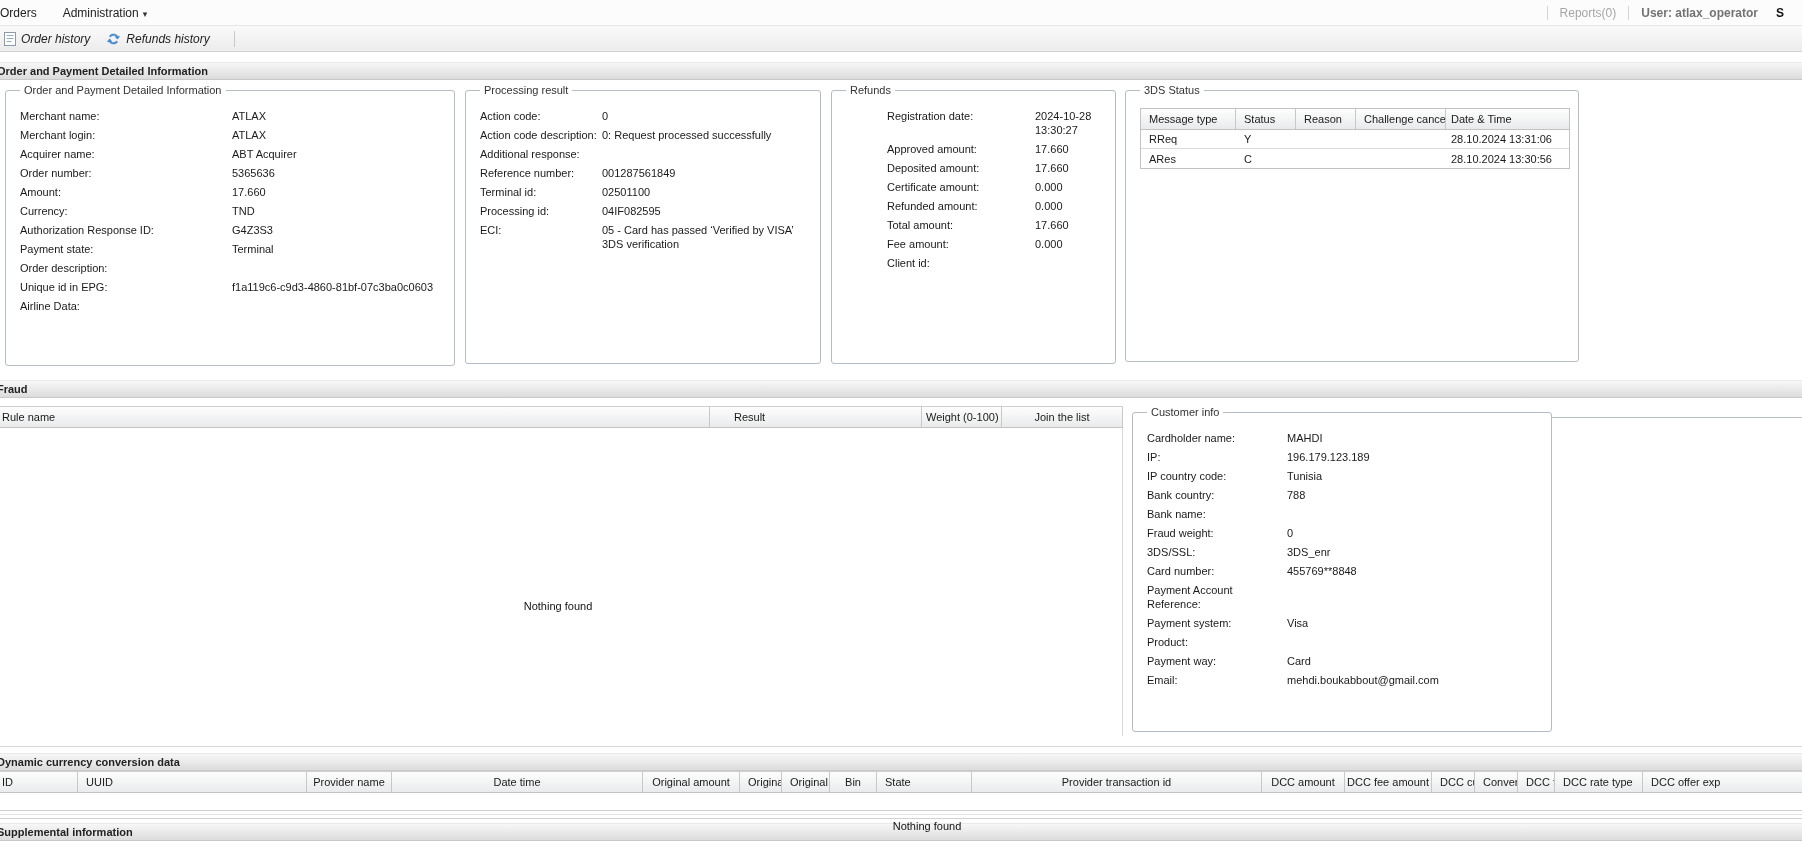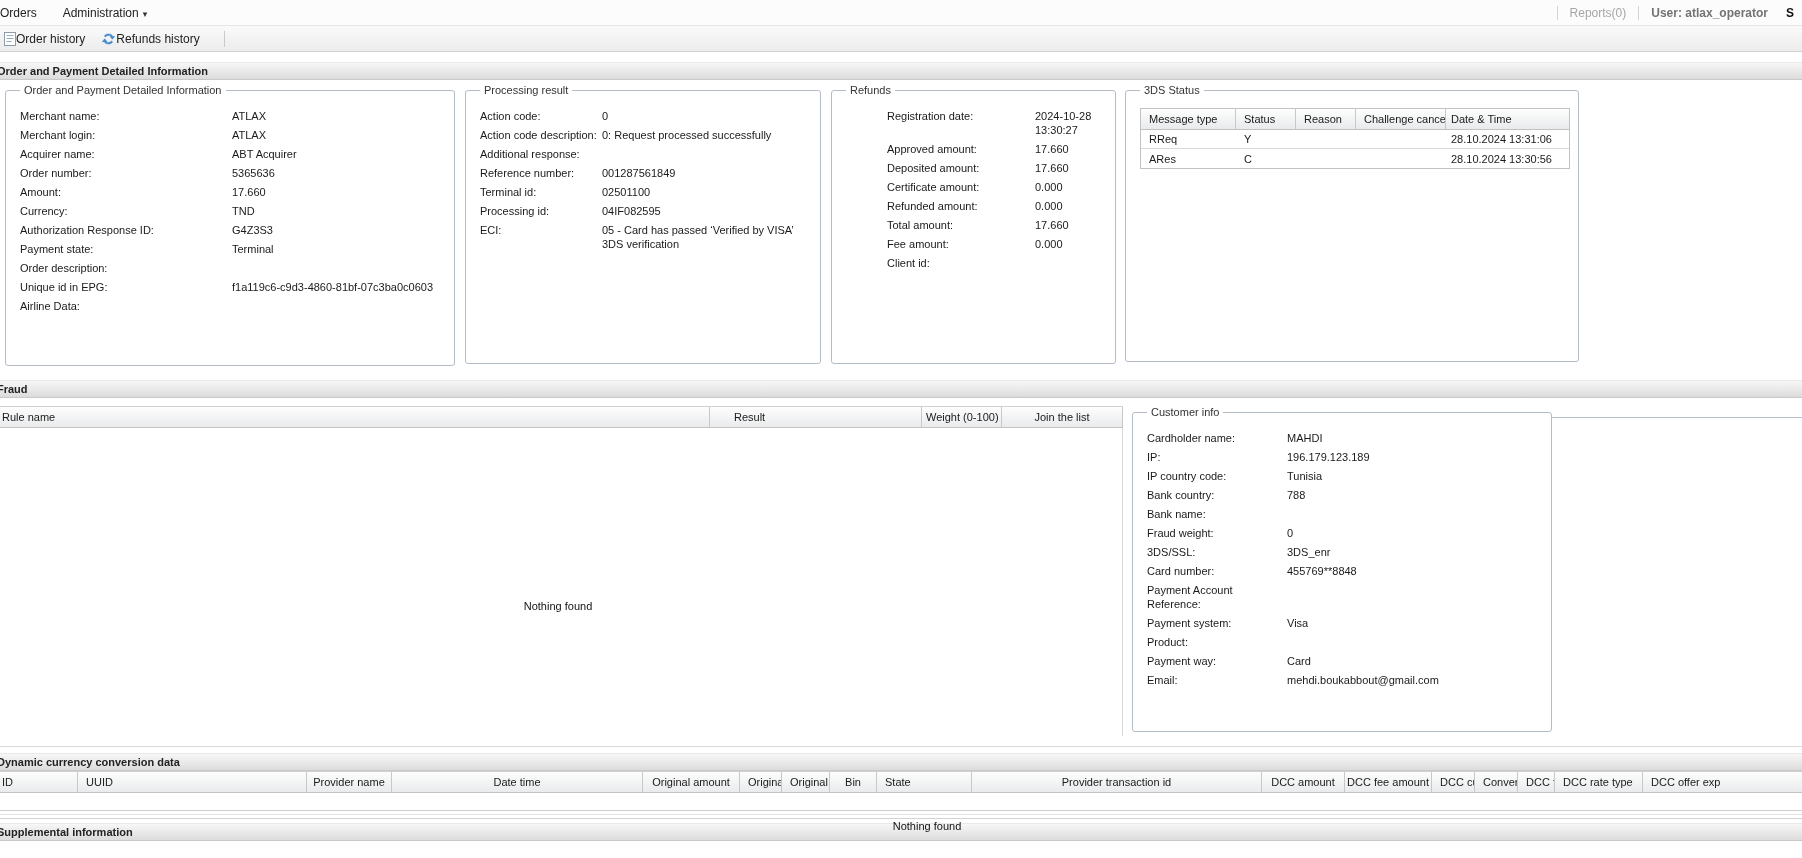--- a/index.html
+++ b/index.html
@@ -8,30 +8,30 @@
     width:1802px; height:858px; overflow:hidden; background:#fff;
     font-family:"Liberation Sans", sans-serif; font-size:11px; color:#1a1a1a;
   }
   .page { position:relative; left:-6px; width:1808px; }
 
   
   .menubar { height:26px; display:flex; align-items:center; padding-left:4px;
     background:#fcfcfc; border-bottom:1px solid #e6e6e6; font-size:12px; }
   .menu-item { padding:4px 10px 4px 2px; margin-right:14px; color:#222; cursor:default; }
   .menu-item .caret { font-size:9px; color:#333; margin-left:4px; }
-  .menubar-right { margin-left:auto; display:flex; align-items:center; padding-right:8px; }
+  .menubar-right { margin-left:auto; display:flex; align-items:center; padding-right:18px; }
   .mb-sep { width:1px; height:14px; background:#d5d5d5; margin:0 12px; }
   .reports { color:#a6a6a6; }
   .userlabel { color:#737373; font-weight:bold; }
   .trunc { color:#111; font-weight:bold; margin-left:18px; white-space:nowrap; }
 
   
   .toolbar { height:26px; display:flex; align-items:center; padding-left:8px;
     background:linear-gradient(#fafafa,#ececec); border-bottom:1px solid #d2d2d2; font-size:12px; }
-  .tool-btn { display:flex; align-items:center; padding:3px 8px 3px 2px; margin-right:6px; color:#222; cursor:pointer; }
+  .tool-btn { display:flex; align-items:center; gap:5px; padding:3px 8px 3px 2px; margin-right:6px; color:#222; cursor:pointer;font-style:italic; }
   .tool-sep { width:1px; height:16px; background:#c9c9c9; margin:0 10px; }
 
   
   .section-bar { height:18px; line-height:17px; font-weight:bold; color:#222;
     background:linear-gradient(#f7f7f7,#dcdcdc); border-top:1px solid #e9e9e9;
     border-bottom:1px solid #c9c9c9; padding-left:3px; }
   .gap10 { height:10px; } .gap4 { height:4px; } .gap14 { height:14px; }
 
   
   fieldset { border:1px solid #b4bcc6; border-radius:3px; margin:0; padding:8px 8px 8px 8px; background:#fff; }

